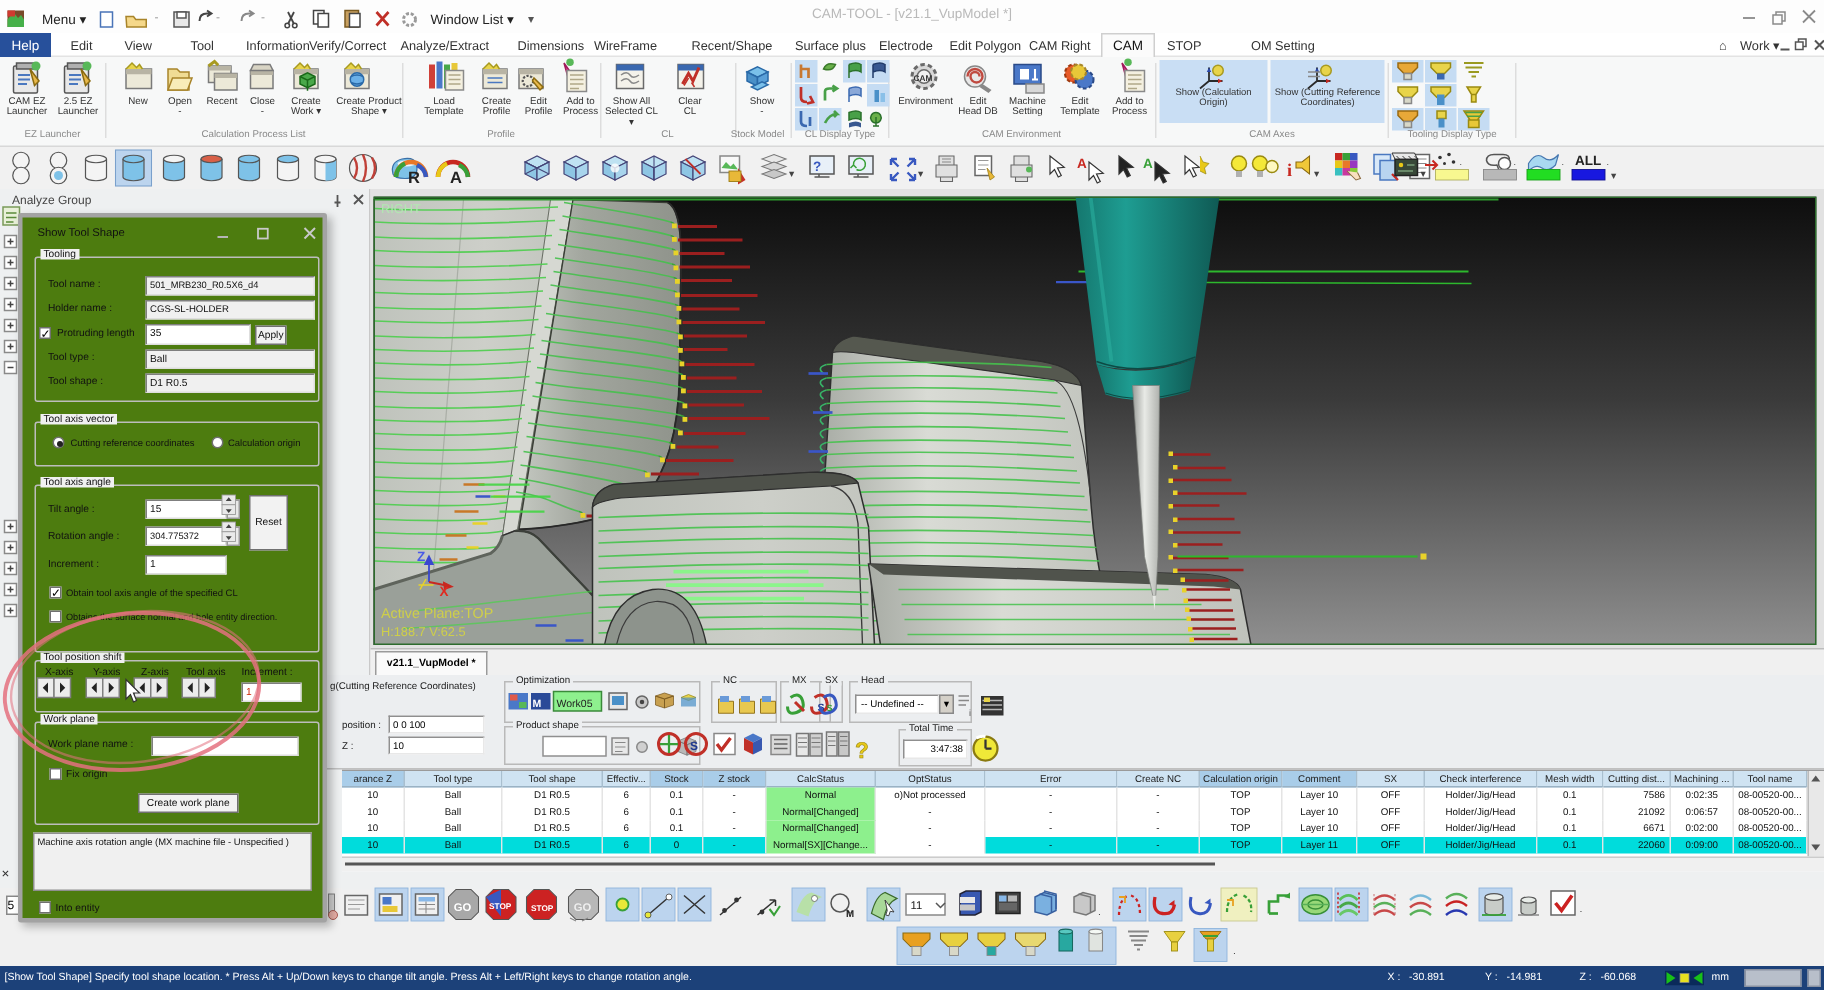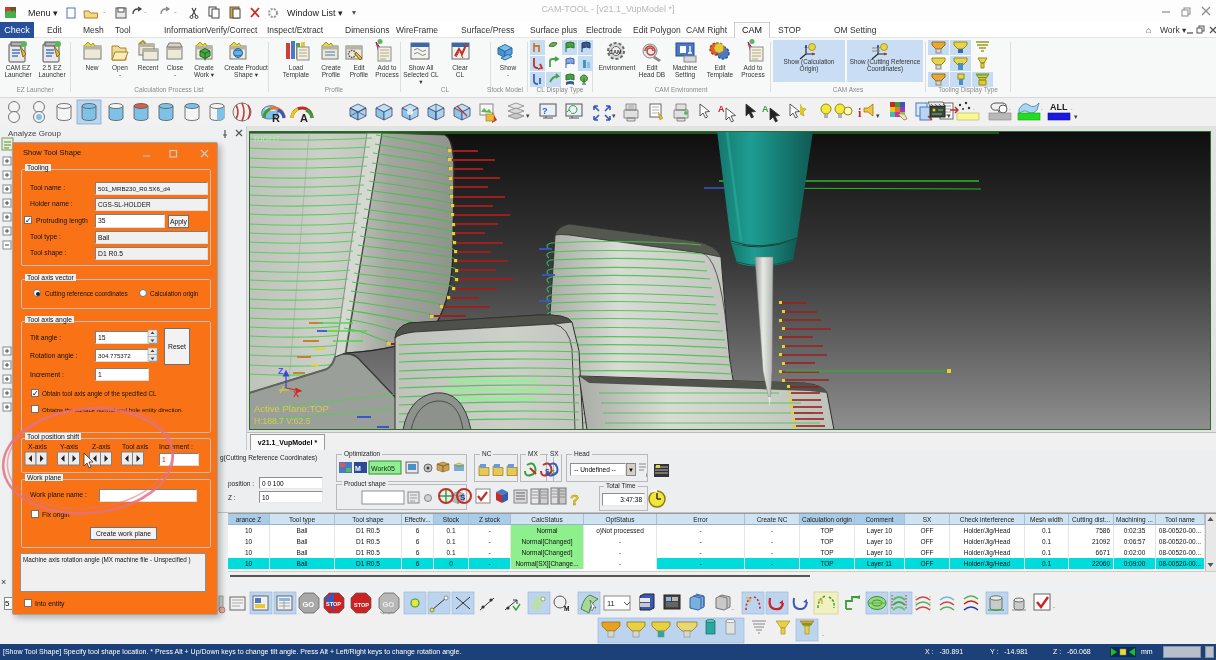--- a/index.html
+++ b/index.html
@@ -33,21 +33,21 @@
 .glab { position:absolute; top:-5px; left:5px; background:#eceef0; font-size:6.5px; color:#222; padding:0 2px; }
 .fld { position:absolute; background:#ffffff; border:1px solid #8f8f8f; border-right-color:#e8e8e8; border-bottom-color:#e8e8e8; font-size:6.5px; }
 
 #tablewrap { left:228px; top:513px; width:988px; height:79px; background:#ffffff; border-top:1px solid #9a9a9a;}
 .th { position:absolute; top:0; height:11px; background:#cfe3f2; border-right:1px solid #a9bfcf; border-bottom:1px solid #9ab2c4; font-size:6.5px; text-align:center; line-height:11px; color:#222;}
 .th.b { background:#a9cde9; }
 .td { position:absolute; height:11px; font-size:6.5px; text-align:center; line-height:11px; color:#111; border-right:1px solid #e4e4e4;}
 
 #statusbar { left:0px; top:644px; width:1216px; height:16px; background:#1c4179; color:#ffffff; font-size:7px; line-height:15px; }
 
-#dialog { left:12px; top:142px; width:206px; height:473px; background:#f97316; border:1px solid #a3a3a3; border-radius:2px; box-shadow:3px 3px 6px rgba(0,0,0,0.25); }
+#dialog { left:12px; top:142px; width:206px; height:473px; background:#4d7c0f; border:3px solid #a3a3a3; border-radius:2px; box-shadow:3px 3px 6px rgba(0,0,0,0.25); }
 #dtitle { left:10px; top:5px; font-size:7.5px; color:#111; }
 .dgroup { position:absolute; border:1px solid #bdbdbd; border-radius:2px; }
 .dglab { position:absolute; top:-5px; left:4px; background:#f0f0f0; font-size:6.8px; padding:0 2px; color:#111; }
 .dlab { position:absolute; font-size:6.8px; color:#111; }
 .dfld { position:absolute; border:1px solid #7f7f7f; border-right-color:#dedede; border-bottom-color:#dedede; background:#f0f0f0; font-size:6.8px; line-height:11px; padding-left:2px; color:#111; }
 .dfldw { background:#ffffff; }
 .cb { position:absolute; width:8px; height:8px; background:#fff; border:1px solid #707070; font-size:8px; line-height:7px; text-align:center; }
 .btn { position:absolute; background:#f2f2f2; border:1px solid #707070; font-size:6.8px; text-align:center; color:#111; }
 .spin { position:absolute; width:9px; background:#e9e9e9; border:1px solid #9a9a9a; }
 </style>
@@ -92,30 +92,30 @@
   <text x="352" y="15" font-size="8" fill="#555">▾</text>
 </svg>
 <svg class="abs" style="left:1160px;top:6px" width="56" height="12">
   <path d="M2 6 h8" stroke="#8a8a8a" stroke-width="1.2"></path>
   <rect x="24" y="2" width="6" height="6" fill="none" stroke="#8a8a8a"></rect>
   <rect x="22" y="4" width="6" height="6" fill="#fdfdfd" stroke="#8a8a8a"></rect>
   <path d="M42 1 l8 8 m0 -8 l-8 8" stroke="#8a8a8a" stroke-width="1.2"></path>
 </svg>
 
 <div class="abs" id="tabrow"></div>
-<div class="abs" style="left:0;top:22px;width:34px;height:16px;background:#27509b;color:#fff;font-size:9px;text-align:center;line-height:16px;">Check</div>
+<div class="abs" style="left:0;top:22px;width:34px;height:16px;background:#27509b;color:#fff;font-size:9px;text-align:center;line-height:16px;">Help</div>
 <div class="abs mtab" style="left:47px">Edit</div>
-<div class="abs mtab" style="left:83px">Mesh</div>
-<div class="abs mtab" style="left:115px">Tool</div>
+<div class="abs mtab" style="left:83px">View</div>
+<div class="abs mtab" style="left:127px">Tool</div>
 <div class="abs mtab" style="left:164px">Information</div>
 <div class="abs mtab" style="left:206px">Verify/Correct</div>
-<div class="abs mtab" style="left:267px">Inspect/Extract</div>
+<div class="abs mtab" style="left:267px">Analyze/Extract</div>
 <div class="abs mtab" style="left:345px">Dimensions</div>
 <div class="abs mtab" style="left:396px">WireFrame</div>
-<div class="abs mtab" style="left:461px">Surface/Press</div>
+<div class="abs mtab" style="left:461px">Recent/Shape</div>
 <div class="abs mtab" style="left:530px">Surface plus</div>
 <div class="abs mtab" style="left:586px">Electrode</div>
 <div class="abs mtab" style="left:633px">Edit Polygon</div>
 <div class="abs mtab" style="left:686px">CAM Right</div>
 <div class="abs" style="left:734px;top:22px;width:36px;height:17px;background:#fbfbfb;border:1px solid #cfcfcf;border-bottom:none;font-size:9px;text-align:center;line-height:15px;color:#111;">CAM</div>
 <div class="abs mtab" style="left:778px">STOP</div>
 <div class="abs mtab" style="left:834px">OM Setting</div>
 <div class="abs mtab" style="left:1146px">⌂</div>
 <div class="abs mtab" style="left:1160px">Work ▾</div>
 <svg class="abs" style="left:1186px;top:25px" width="30" height="10">

